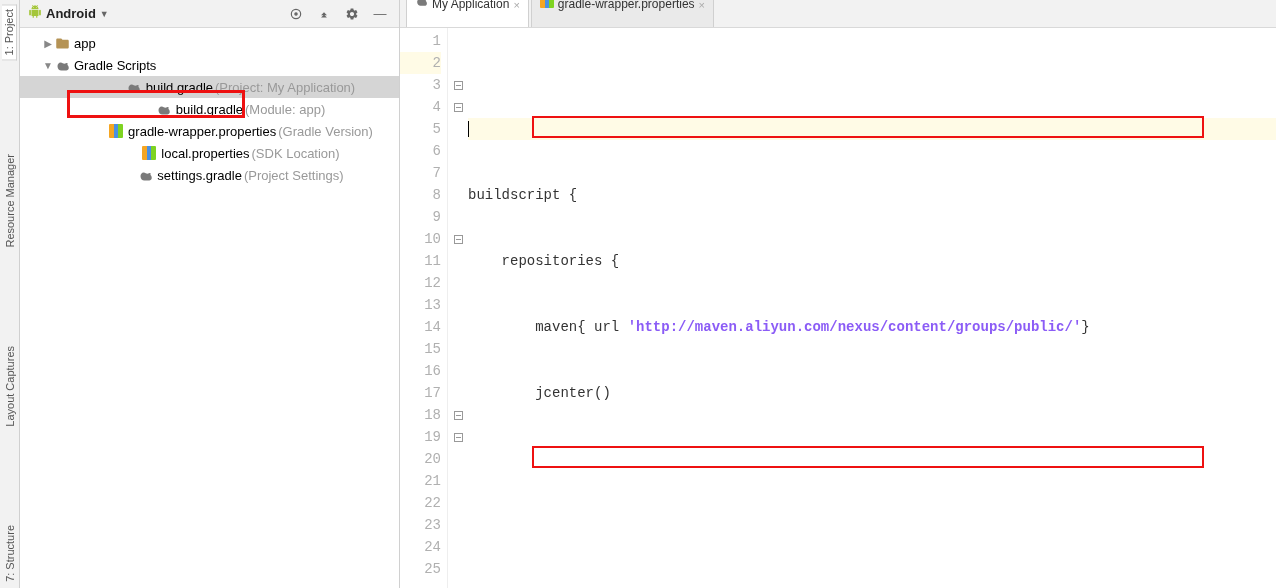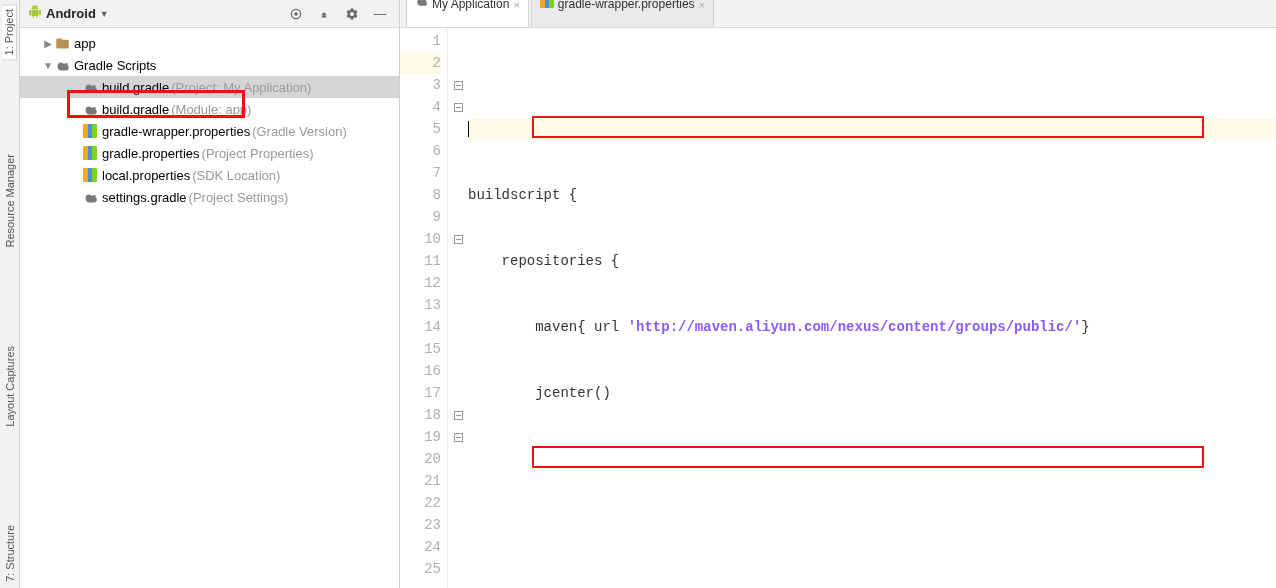--- a/index.html
+++ b/index.html
@@ -18,21 +18,21 @@
 
 .tree { padding: 4px 0; font-size: 13px; overflow: hidden; }
 .tree .row { display: flex; align-items: center; height: 22px; padding-left: 8px; white-space: nowrap; cursor: pointer; }
 .tree .row.selected { background: #d5d5d5; }
 .tree .arrow { width: 12px; color: #888; font-size: 10px; display: inline-flex; justify-content: center; }
 .tree .ico { width: 16px; height: 16px; display: inline-flex; align-items: center; justify-content: center; margin-right: 4px; }
 .tree .name { color: #000; }
 .tree .name.bold { font-weight: 400; }
 .tree .hint { color: #999; margin-left: 2px; }
 .tree .lvl1 { padding-left: 22px; }
-.tree .lvl2 { padding-left: 62px; }
+.tree .lvl2 { padding-left: 62px; justify-content: center; }
 
 .right { flex: 1; display: flex; flex-direction: column; }
 .tabs { height: 28px; border-bottom: 1px solid #d9d9d9; display: flex; align-items: flex-end; padding-left: 6px; gap: 2px; background: #f2f2f2; }
 .tab { height: 24px; padding: 16px 8px; display: flex; align-items: flex-end; gap: 4px; border: 1px solid #d0d0d0; border-bottom: none; background: #eaeaea; border-radius: 3px 3px 0 0; cursor: pointer; font-size: 12px; color: #333; }
 .tab.active { background: #fff; }
 .tab .close { color: #aaa; font-size: 11px; }
 .tab svg { width: 13px; height: 13px; }
 
 .editor { flex: 1; display: flex; font-family: "Consolas","Courier New",monospace; font-size: 14px; line-height: 22px; overflow: hidden; background: #fff; }
 .gutter { width: 48px; text-align: right; color: #b0b0b0; padding: 2px 6px 0 0; user-select: none; background: #fff; border-right: 1px solid #eee; }
@@ -138,27 +138,20 @@
           </span>
           <span class="name">build.gradle</span> 
           <span class="hint">(Module: app)</span>
         </div>
         <div class="row lvl2">
           <span class="ico">
             <span class="prop-ico"></span>
           </span>
           <span class="name">gradle-wrapper.properties</span> 
           <span class="hint">(Gradle Version)</span>
-        </div>
-        <div class="row lvl2">
-          <span class="ico">
-            <span class="prop-ico"></span>
-          </span>
-          <span class="name">gradle.properties</span> 
-          <span class="hint">(Project Properties)</span>
         </div>
         <div class="row lvl2">
           <span class="ico">
             <span class="prop-ico"></span>
           </span>
           <span class="name">local.properties</span> 
           <span class="hint">(SDK Location)</span>
         </div>
         <div class="row lvl2">
           <span class="ico gradle-ico">

